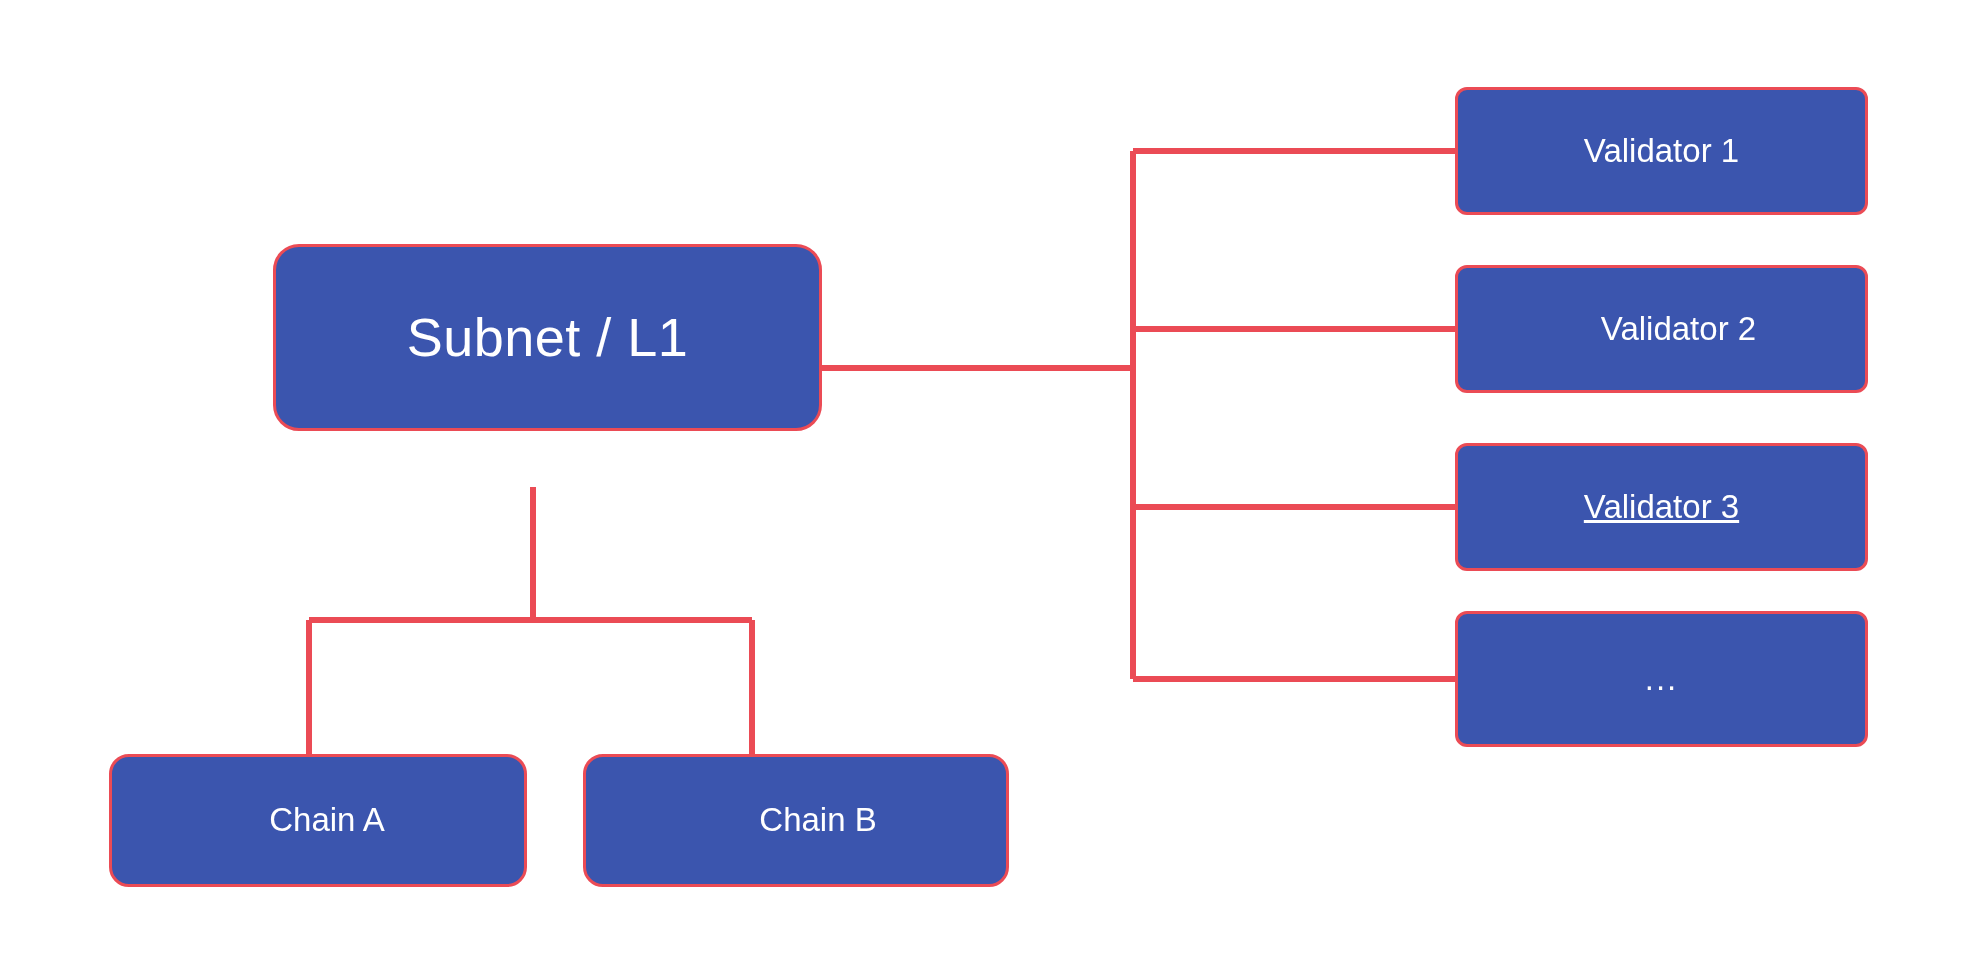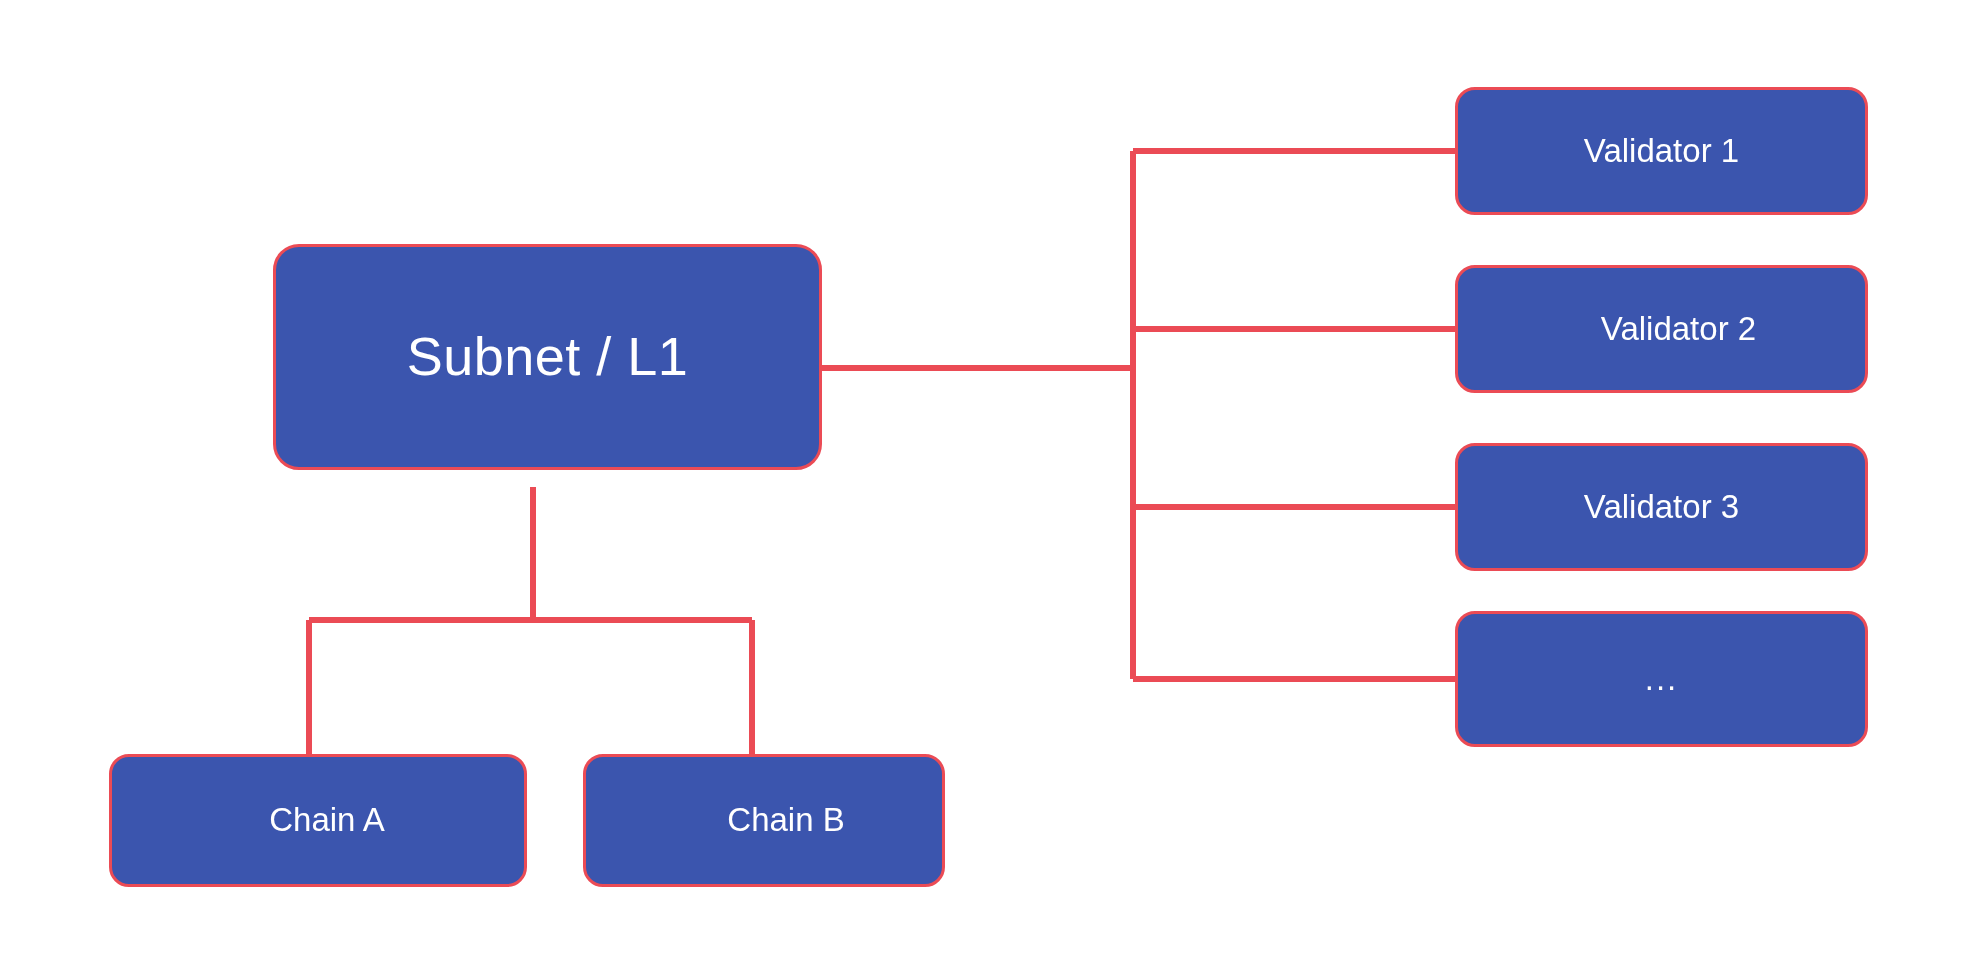--- a/index.html
+++ b/index.html
@@ -40,43 +40,43 @@
     font-weight: 400;
     text-align: center;
     line-height: 1.1;
     white-space: nowrap;
     z-index: 2;
   }
   .node-root {
     left: 273px;
     top: 244px;
     width: 549px;
-    height: 226px;
+    height: 187px;
     border-radius: 26px;
     font-size: 54px;
     letter-spacing: 0.5px;
   }
   .node-chain {
     top: 754px;
     height: 133px;
     border-radius: 20px;
     font-size: 33px;
   }
   .node-chain-a { left: 109px; width: 418px; padding-left: 18px; }
-  .node-chain-b { left: 583px; width: 362px; padding-left: 44px; }
+  .node-chain-b { left: 583px; width: 426px; padding-left: 44px; }
   .node-validator {
     left: 1455px;
     width: 413px;
     height: 128px;
-    border-radius: 20px;
+    border-radius: 12px;
     font-size: 33px;
   }
   .node-v1 { top:  87px; }
   .node-v2 { top: 265px; padding-left: 34px; }
-  .node-v3 { top: 443px; }
+  .node-v3 { top: 443px; text-decoration: underline; }
   .node-v4 { top: 611px; height: 136px; }
   .node-ellipsis {
     font-size: 33px;
     letter-spacing: 2px;
   }
 </style>
 </head>
 <body>
 
 <div id="canvas">

